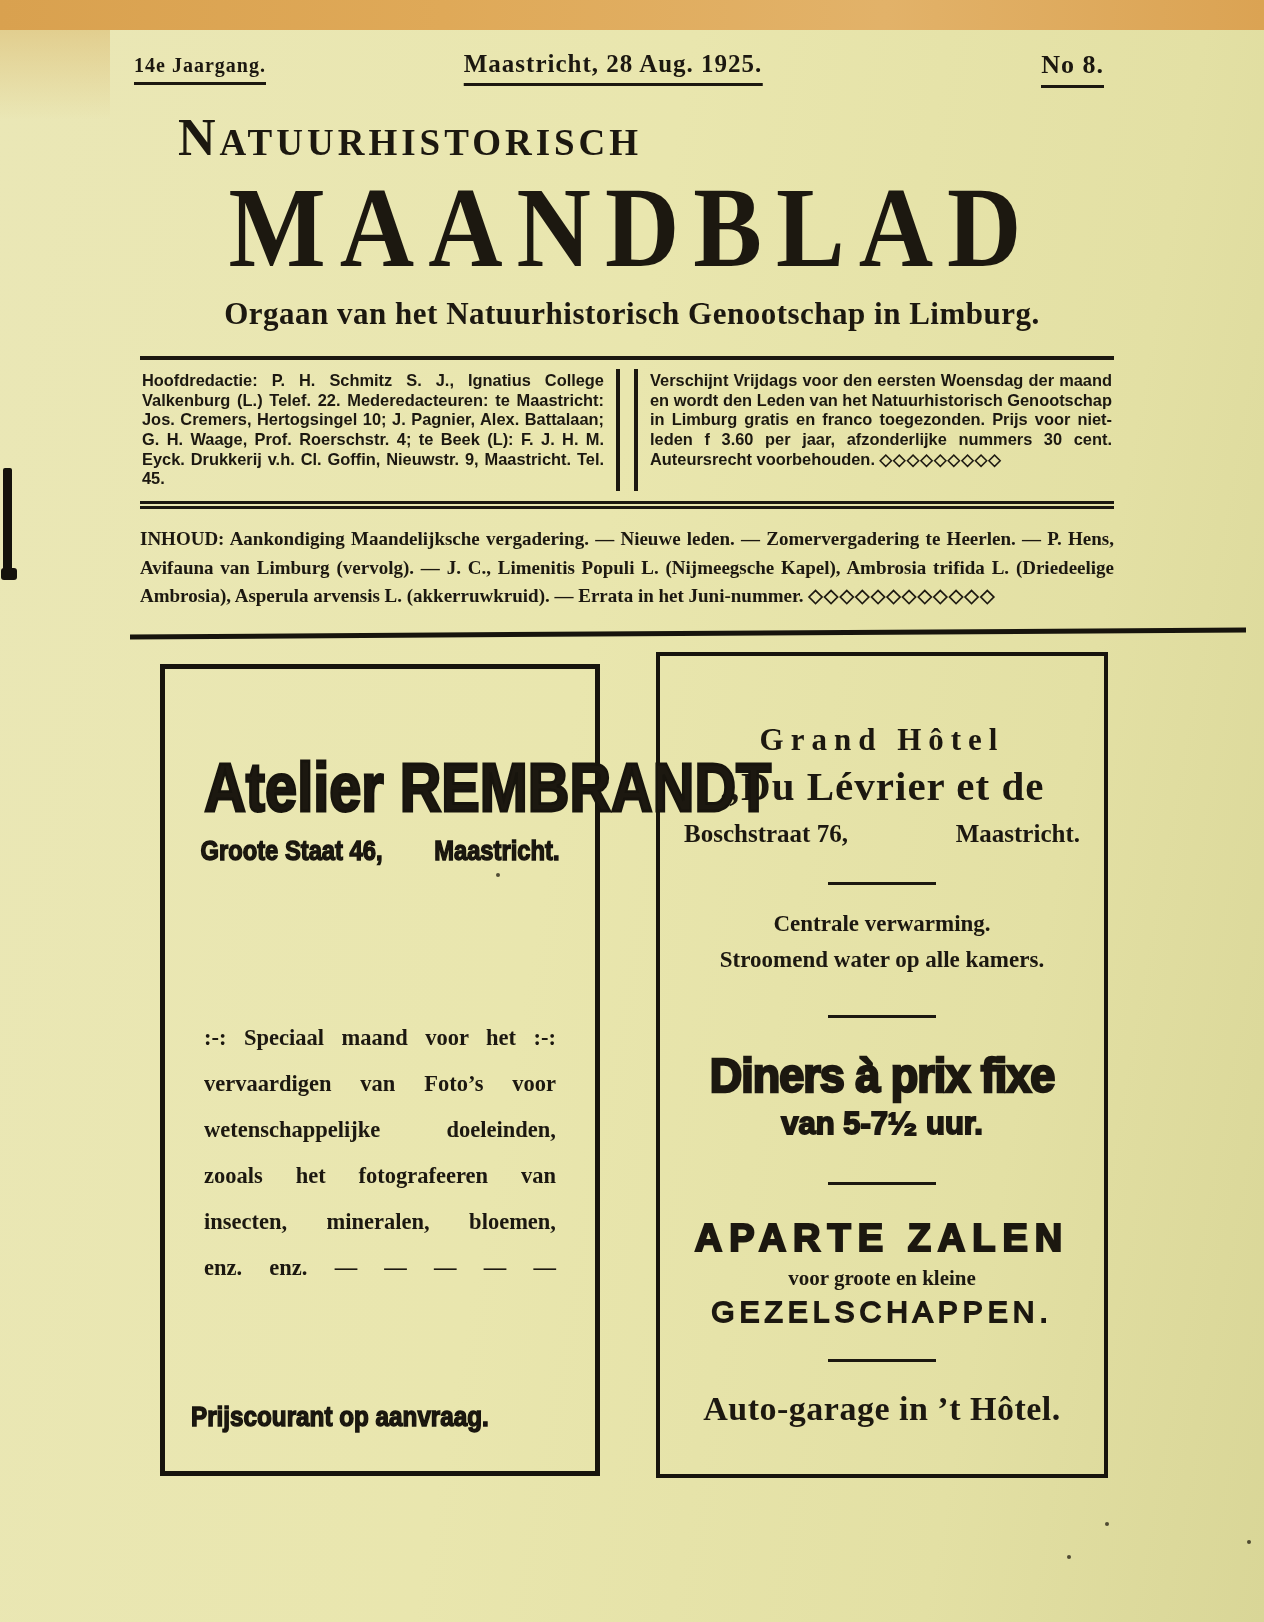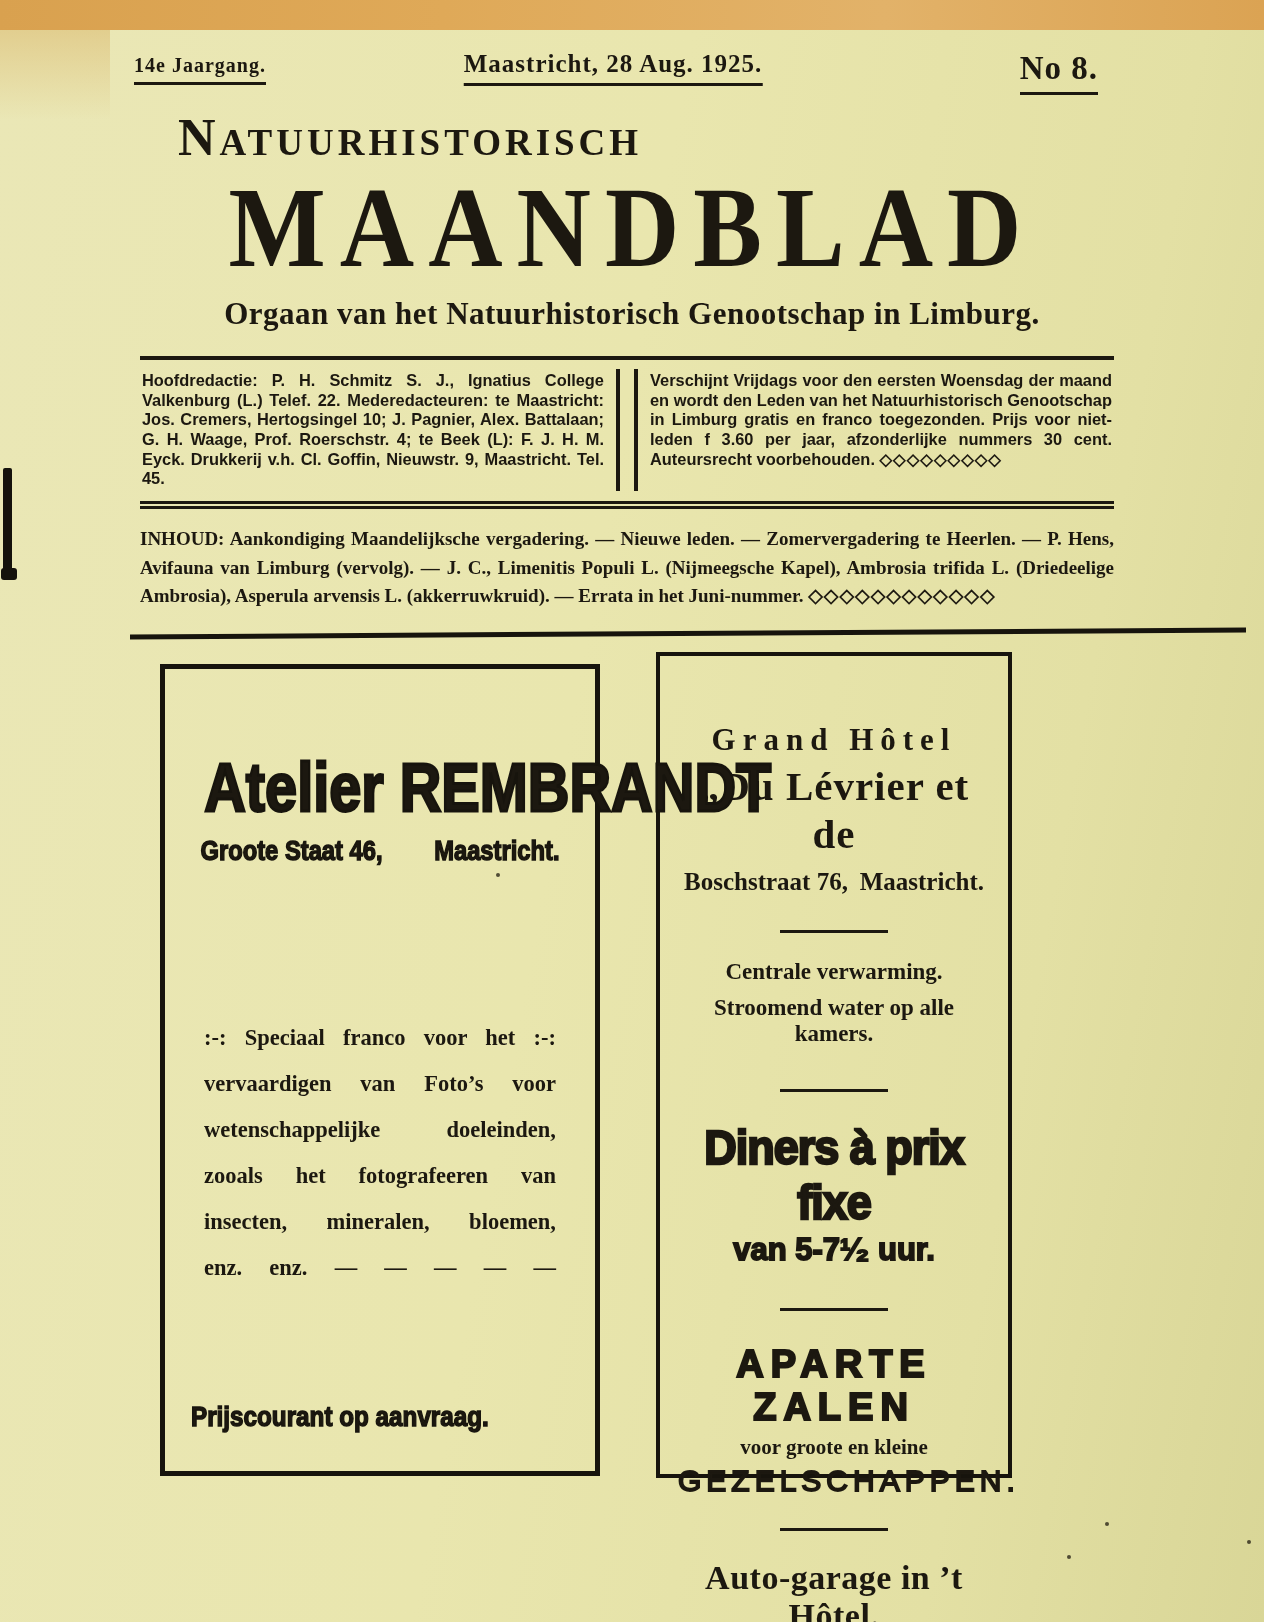--- a/index.html
+++ b/index.html
@@ -30,21 +30,21 @@
   .speck { position:absolute; width:4px; height:4px; background:#2a2517; border-radius:50%; opacity:.8; }
 
   
   .header-row {
     position:relative; margin:50px 150px 0 130px; height:46px;
     font-weight:bold;
   }
   .hdr { border-bottom:3px solid #1c1810; padding-bottom:5px; font-size:20px; letter-spacing:1px; }
   .hdr-left  { position:absolute; left:4px; top:4px; }
   .hdr-center{ position:absolute; left:50%; transform:translateX(-53%); top:0; font-size:25px; }
-  .hdr-right { position:absolute; right:16px; top:0; font-size:33px; }
+  .hdr-right { position:absolute; right:10px; top:0; font-size:26px; }
 
   
   .title-small {
     margin:16px 0 0 178px;
     font-size:37px; font-weight:bold; letter-spacing:4px; line-height:1;
   }
   .title-small::first-letter { font-size:52px; }
   .title-main-wrap { text-align:center; margin-top:2px; height:122px; }
   .title-main {
     display:inline-block; font-size:103px; font-weight:bold; letter-spacing:14px;
@@ -94,21 +94,21 @@
   .ad-left-body { margin:150px auto 0 auto; width:352px; }
   .ad-left-body div {
     font-size:22.5px; font-weight:bold; line-height:2.05;
     text-align:justify; text-align-last:justify;
   }
   .ad-left-footer { margin-top:auto; margin-bottom:28px;
     font-family:"Liberation Sans", sans-serif; font-weight:bold; font-size:25px;
     -webkit-text-stroke:1.3px #17140d; transform:scale(0.97,1.1); transform-origin:left; }
 
   
-  .ad-right { width:356px; height:826px; border-width:4px; margin-top:-12px;
+  .ad-right { width:452px; height:826px; border-width:4px; margin-top:-12px;
               text-align:center; padding:66px 18px 0 18px; }
   .gh-line1 { font-size:31px; font-weight:bold; letter-spacing:7px; }
   .gh-line2 { font-size:41px; font-weight:bold; margin-top:4px; letter-spacing:1px; }
   .gh-line3 { font-size:41px; font-weight:bold; letter-spacing:1px; }
   .gh-addr { display:flex; justify-content:space-between; margin-top:10px; padding:0 6px;
              font-size:25px; font-weight:bold; }
   .mini-rule { width:108px; border-top:3px solid #1c1810; margin:34px auto 26px auto; }
   .feature { font-size:23px; font-weight:bold; margin-top:10px; }
   .diners1 { font-size:45px; letter-spacing:-1px; -webkit-text-stroke:2.4px #1c1810;
              font-family:"Liberation Sans", sans-serif; font-weight:bold;
@@ -163,21 +163,21 @@
 
 <div class="ads">
 
   <div class="ad-box ad-left">
     <div class="ad-left-title">Atelier REMBRANDT</div>
     <div class="ad-left-addr">
       <span>Groote Staat 46,</span>
       <span>Maastricht.</span>
     </div>
     <div class="ad-left-body">
-      <div>:-: Speciaal franco voor het :-:</div>
+      <div>:-: Speciaal maand voor het :-:</div>
       <div>vervaardigen van Foto’s voor</div>
       <div>wetenschappelijke doeleinden,</div>
       <div>zooals het fotografeeren van</div>
       <div>insecten, mineralen, bloemen,</div>
       <div>enz. enz. — — — — —</div>
     </div>
     <div class="ad-left-footer">Prijscourant op aanvraag.</div>
   </div>
 
   <div class="ad-box ad-right">

